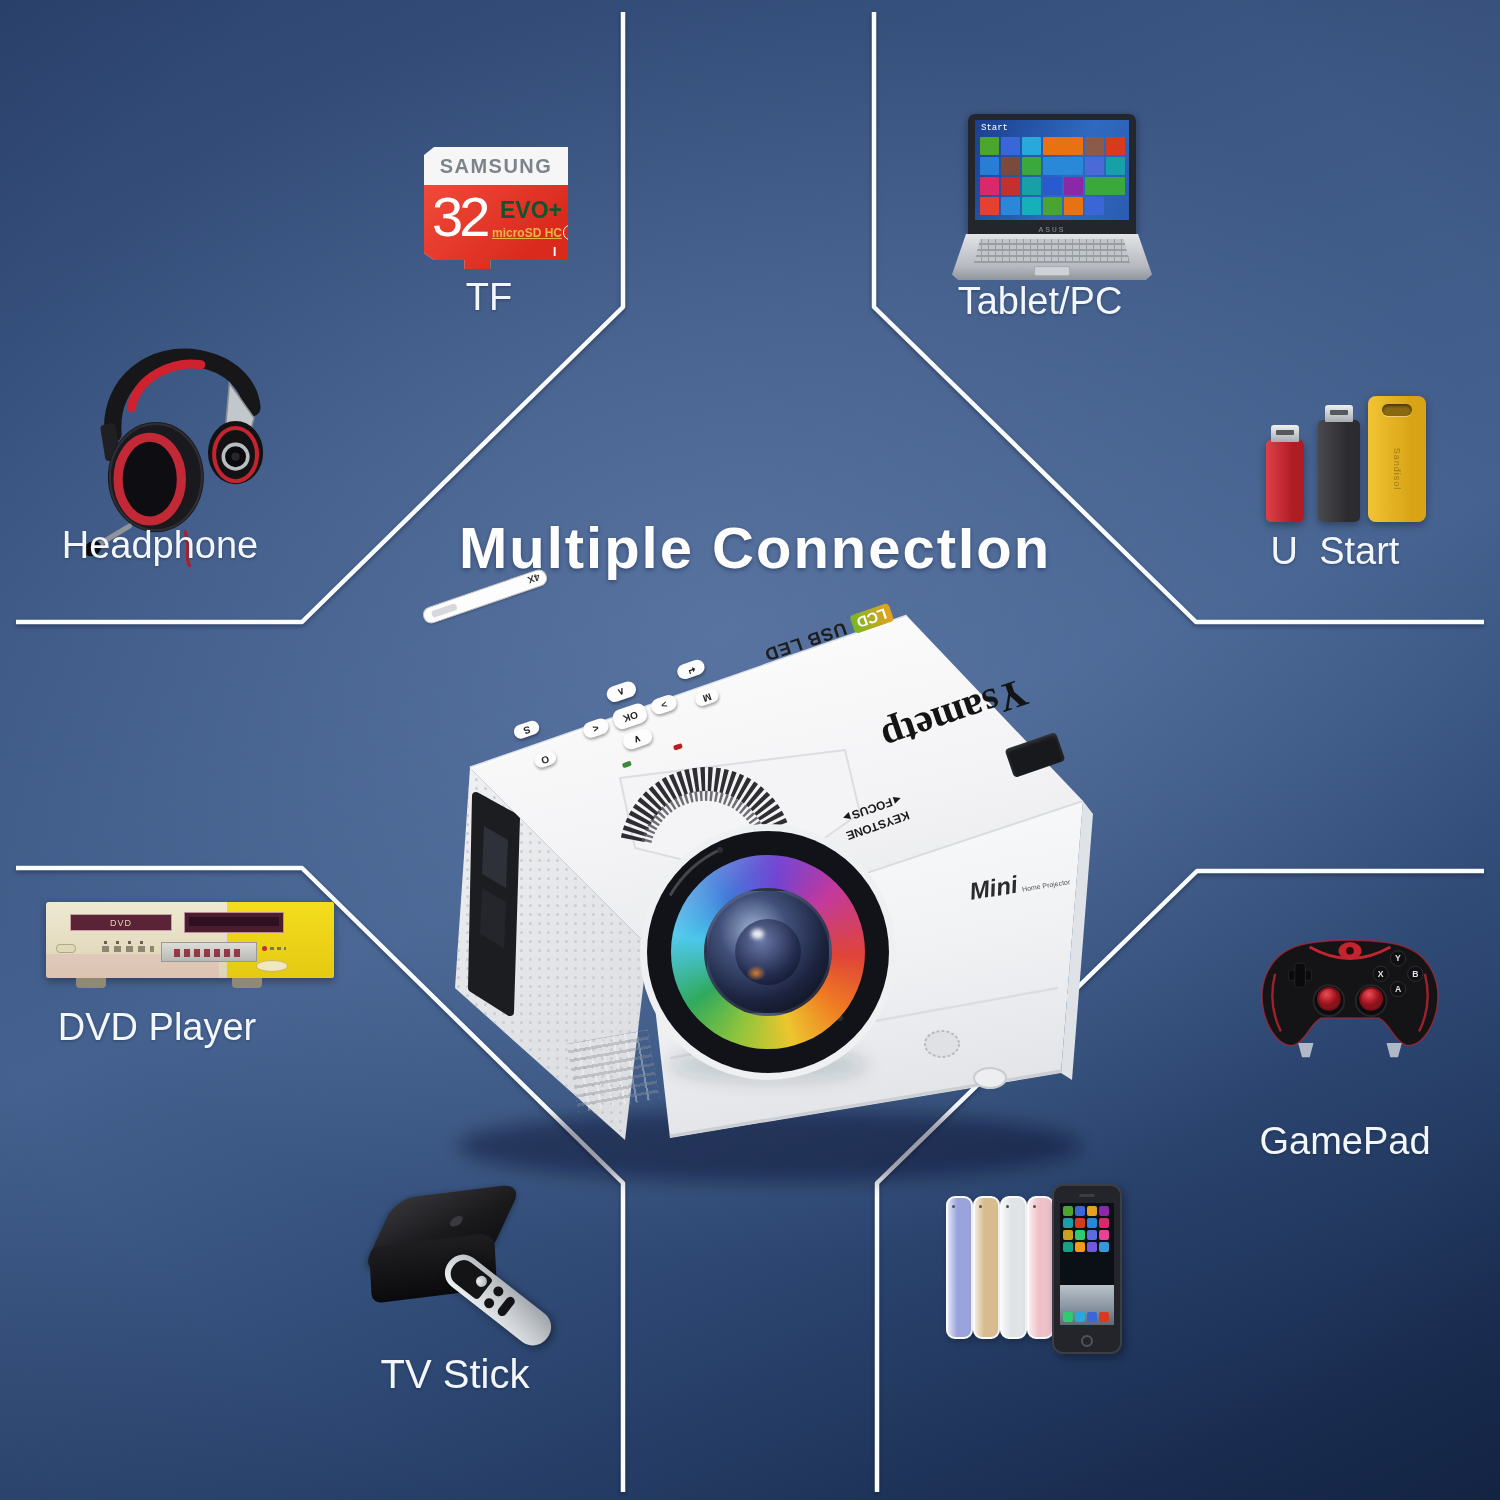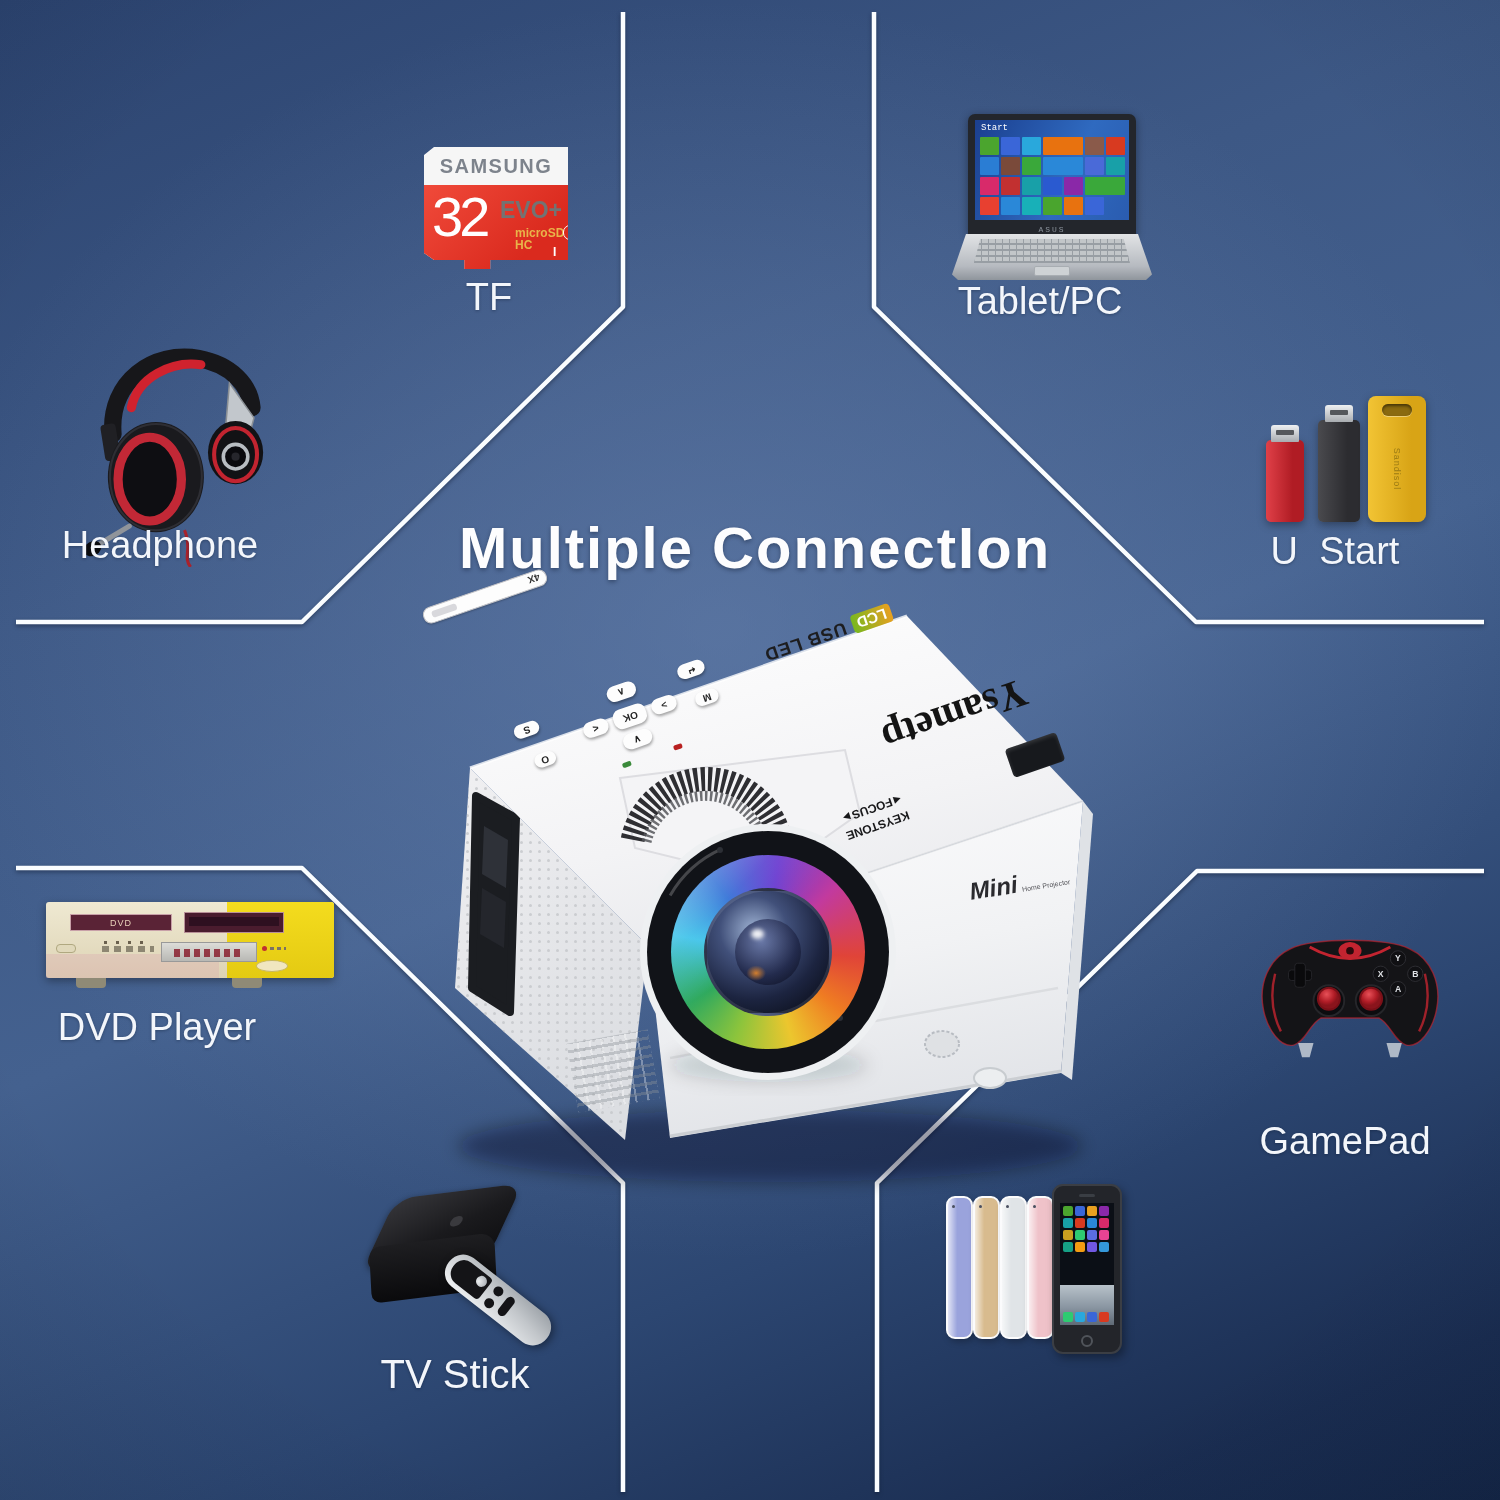--- a/index.html
+++ b/index.html
@@ -22,22 +22,22 @@
   .title{position:absolute;left:415px;top:514px;width:680px;text-align:center;color:#fdfdfe;
     font-size:58px;font-weight:700;letter-spacing:2px;text-shadow:0 2px 4px rgba(10,20,40,.4);}
   
   .tf{position:absolute;left:424px;top:147px;width:144px;height:122px;background:#f6f6f6;
     clip-path:polygon(0 8px,10px 0,100% 0,100% calc(100% - 9px),46% calc(100% - 9px),46% 100%,28% 100%,28% calc(100% - 9px),10px calc(100% - 9px),0 calc(100% - 16px));
     box-shadow:0 4px 10px rgba(0,0,0,.3);}
   .tf-red{position:absolute;left:0;right:0;top:38px;bottom:0;background:linear-gradient(135deg,#f04a3a,#da2a1e 75%);}
   .tf-brand{position:absolute;top:8px;left:0;width:100%;text-align:center;color:#7d838c;font-weight:700;
     font-size:20px;letter-spacing:1.5px;}
   .tf-cap{position:absolute;left:8px;top:42px;color:#fff;font-size:56px;line-height:1;letter-spacing:-4px;font-weight:400;}
-  .tf-evo{position:absolute;left:76px;top:50px;color:#737373;font-size:23px;font-weight:700;}
-  .tf-micro{position:absolute;left:91px;top:80px;color:#e8b44a;font-size:12px;font-weight:700;line-height:1;}
+  .tf-evo{position:absolute;left:76px;top:50px;color:#14532d;font-size:23px;font-weight:700;}
+  .tf-micro{position:absolute;left:68px;top:80px;color:#e8b44a;font-size:12px;font-weight:700;line-height:1;text-decoration:underline;}
   .tf-u1{position:absolute;left:139px;top:78px;color:#fff;border:1.5px solid #fff;border-radius:7px;
     font-size:10px;font-weight:700;padding:1px 15px;}
   .tf-i{position:absolute;left:129px;top:98px;color:#fff;font-size:12px;font-weight:700;}
   
   .laptop{position:absolute;left:952px;top:114px;width:200px;height:170px;font-family:Liberation Mono, monospace;}
   .lap-screen{position:absolute;left:16px;top:0;width:168px;height:122px;background:#23262c;
     border-radius:7px 7px 3px 3px;box-shadow:0 2px 8px rgba(0,0,0,.4);}
   .lap-display{position:absolute;left:7px;top:6px;width:154px;height:100px;overflow:hidden;
     background:linear-gradient(115deg,#1b3f8f,#2f6ac0 60%,#2a5cb0);}
   .lap-start{position:absolute;left:6px;top:3px;color:#fff;font-size:9px;}

